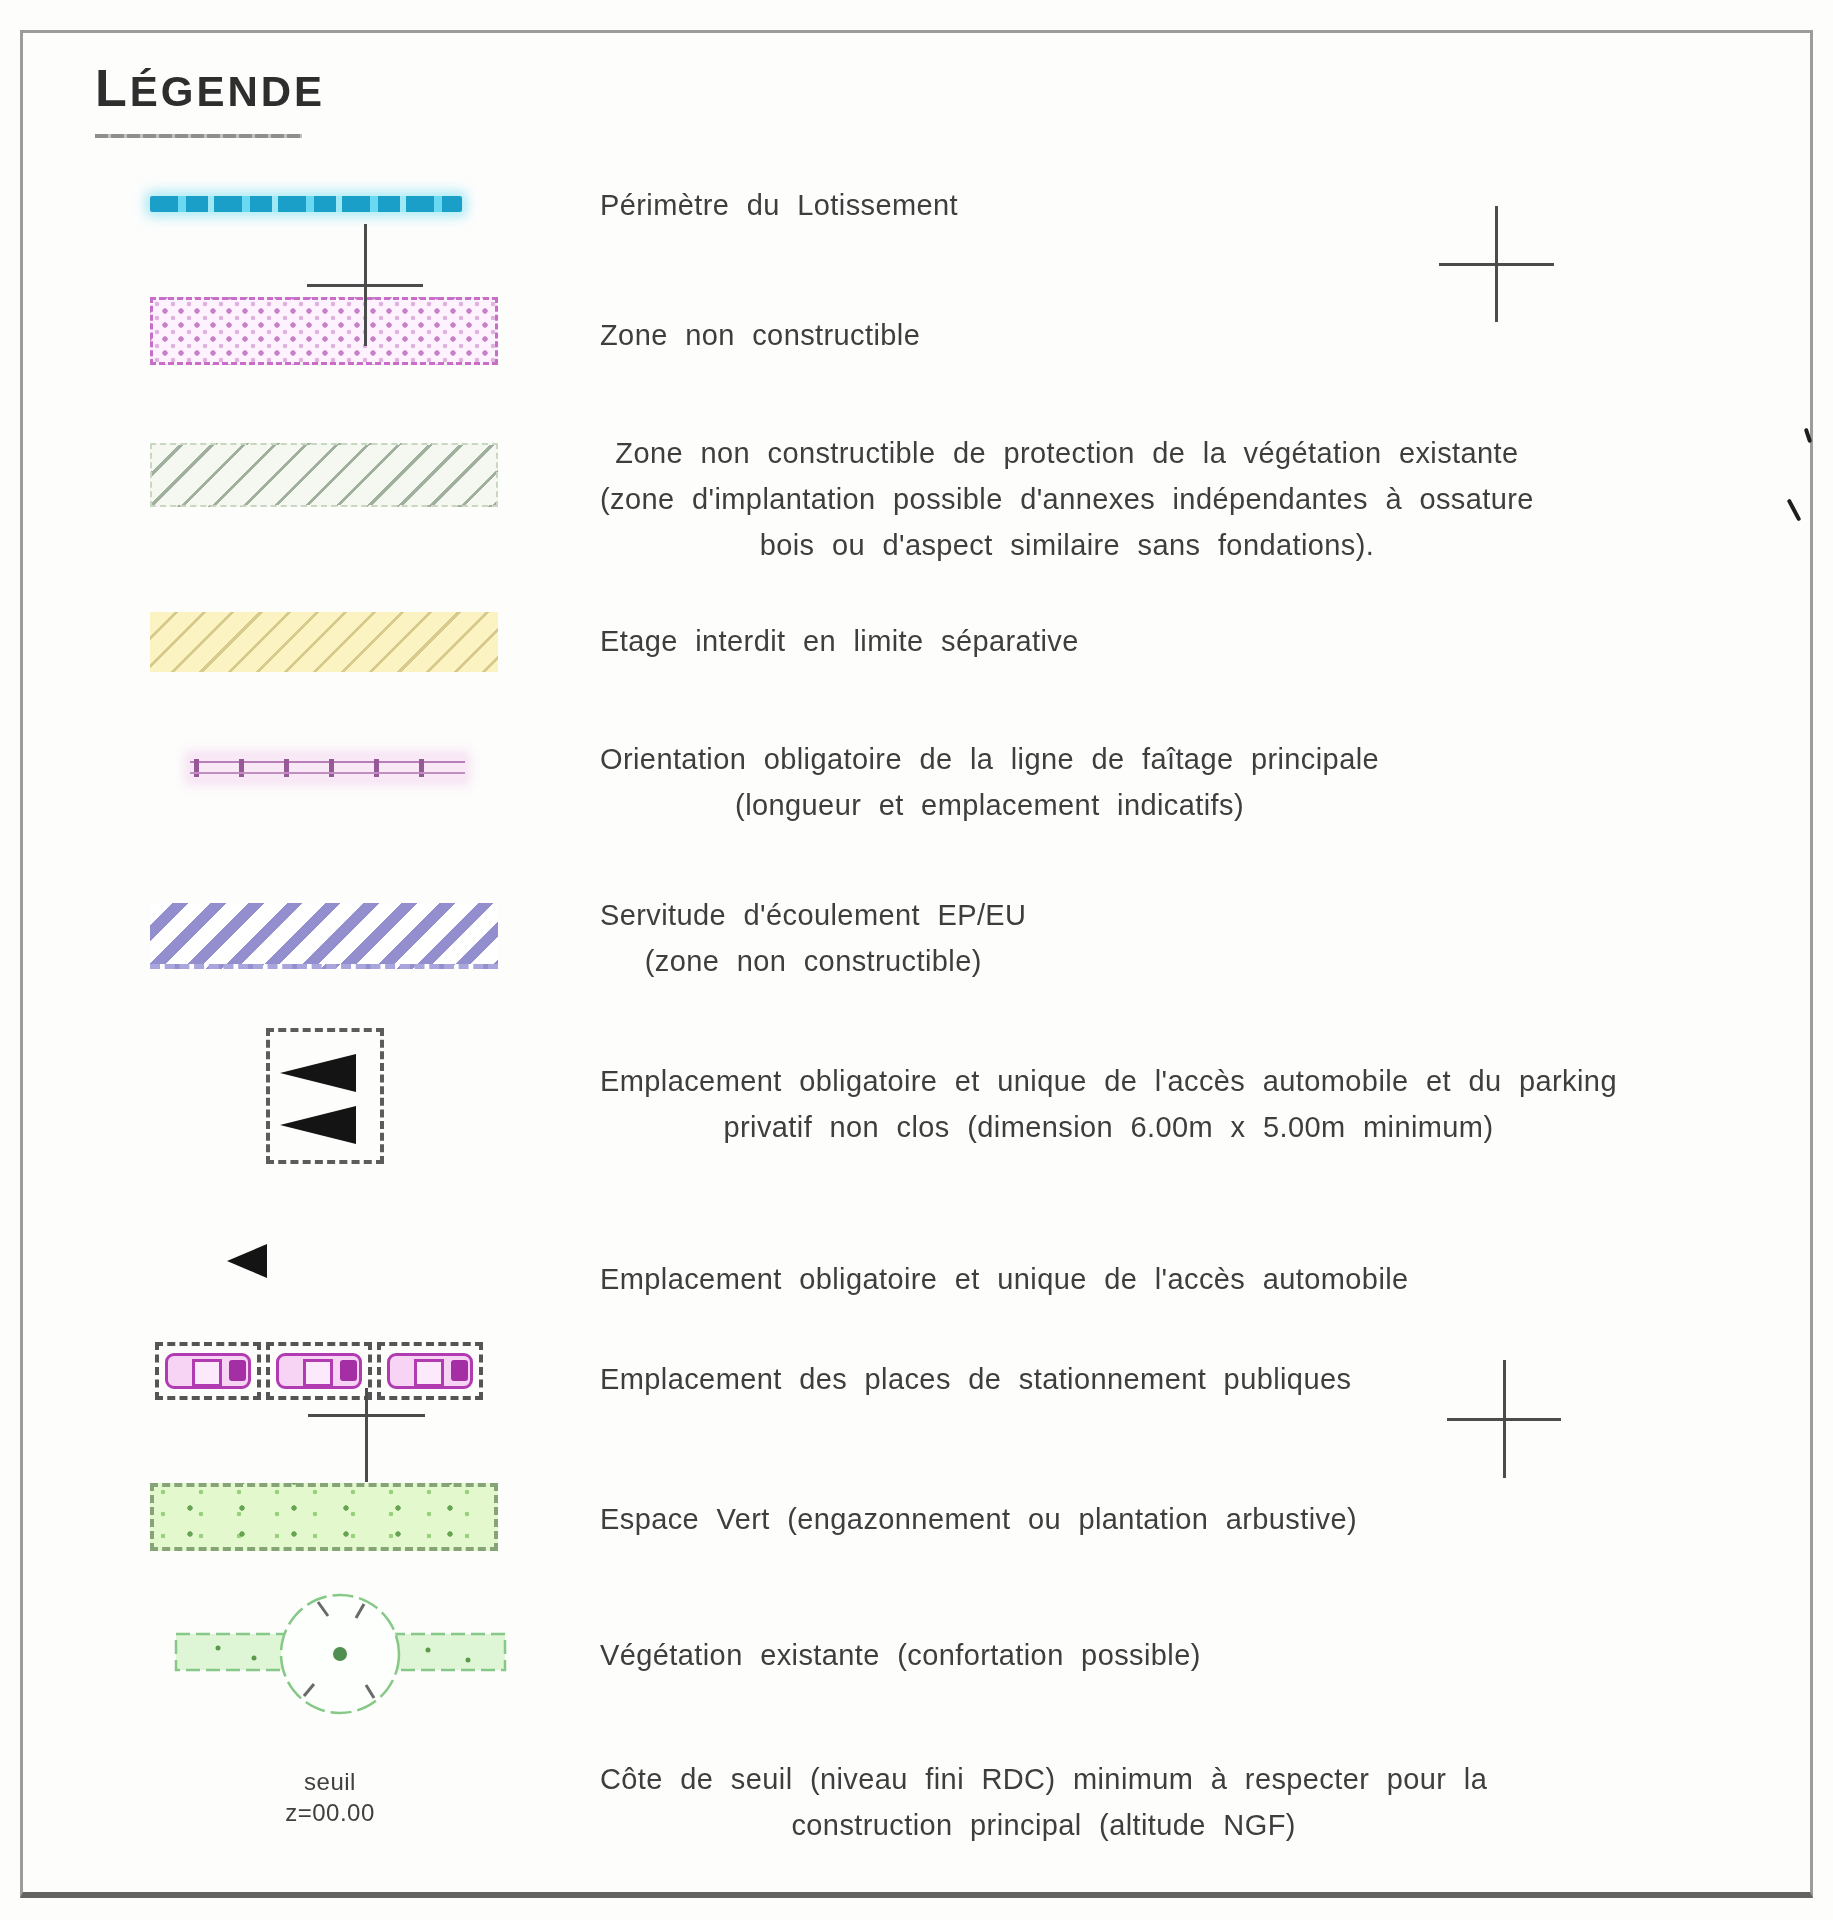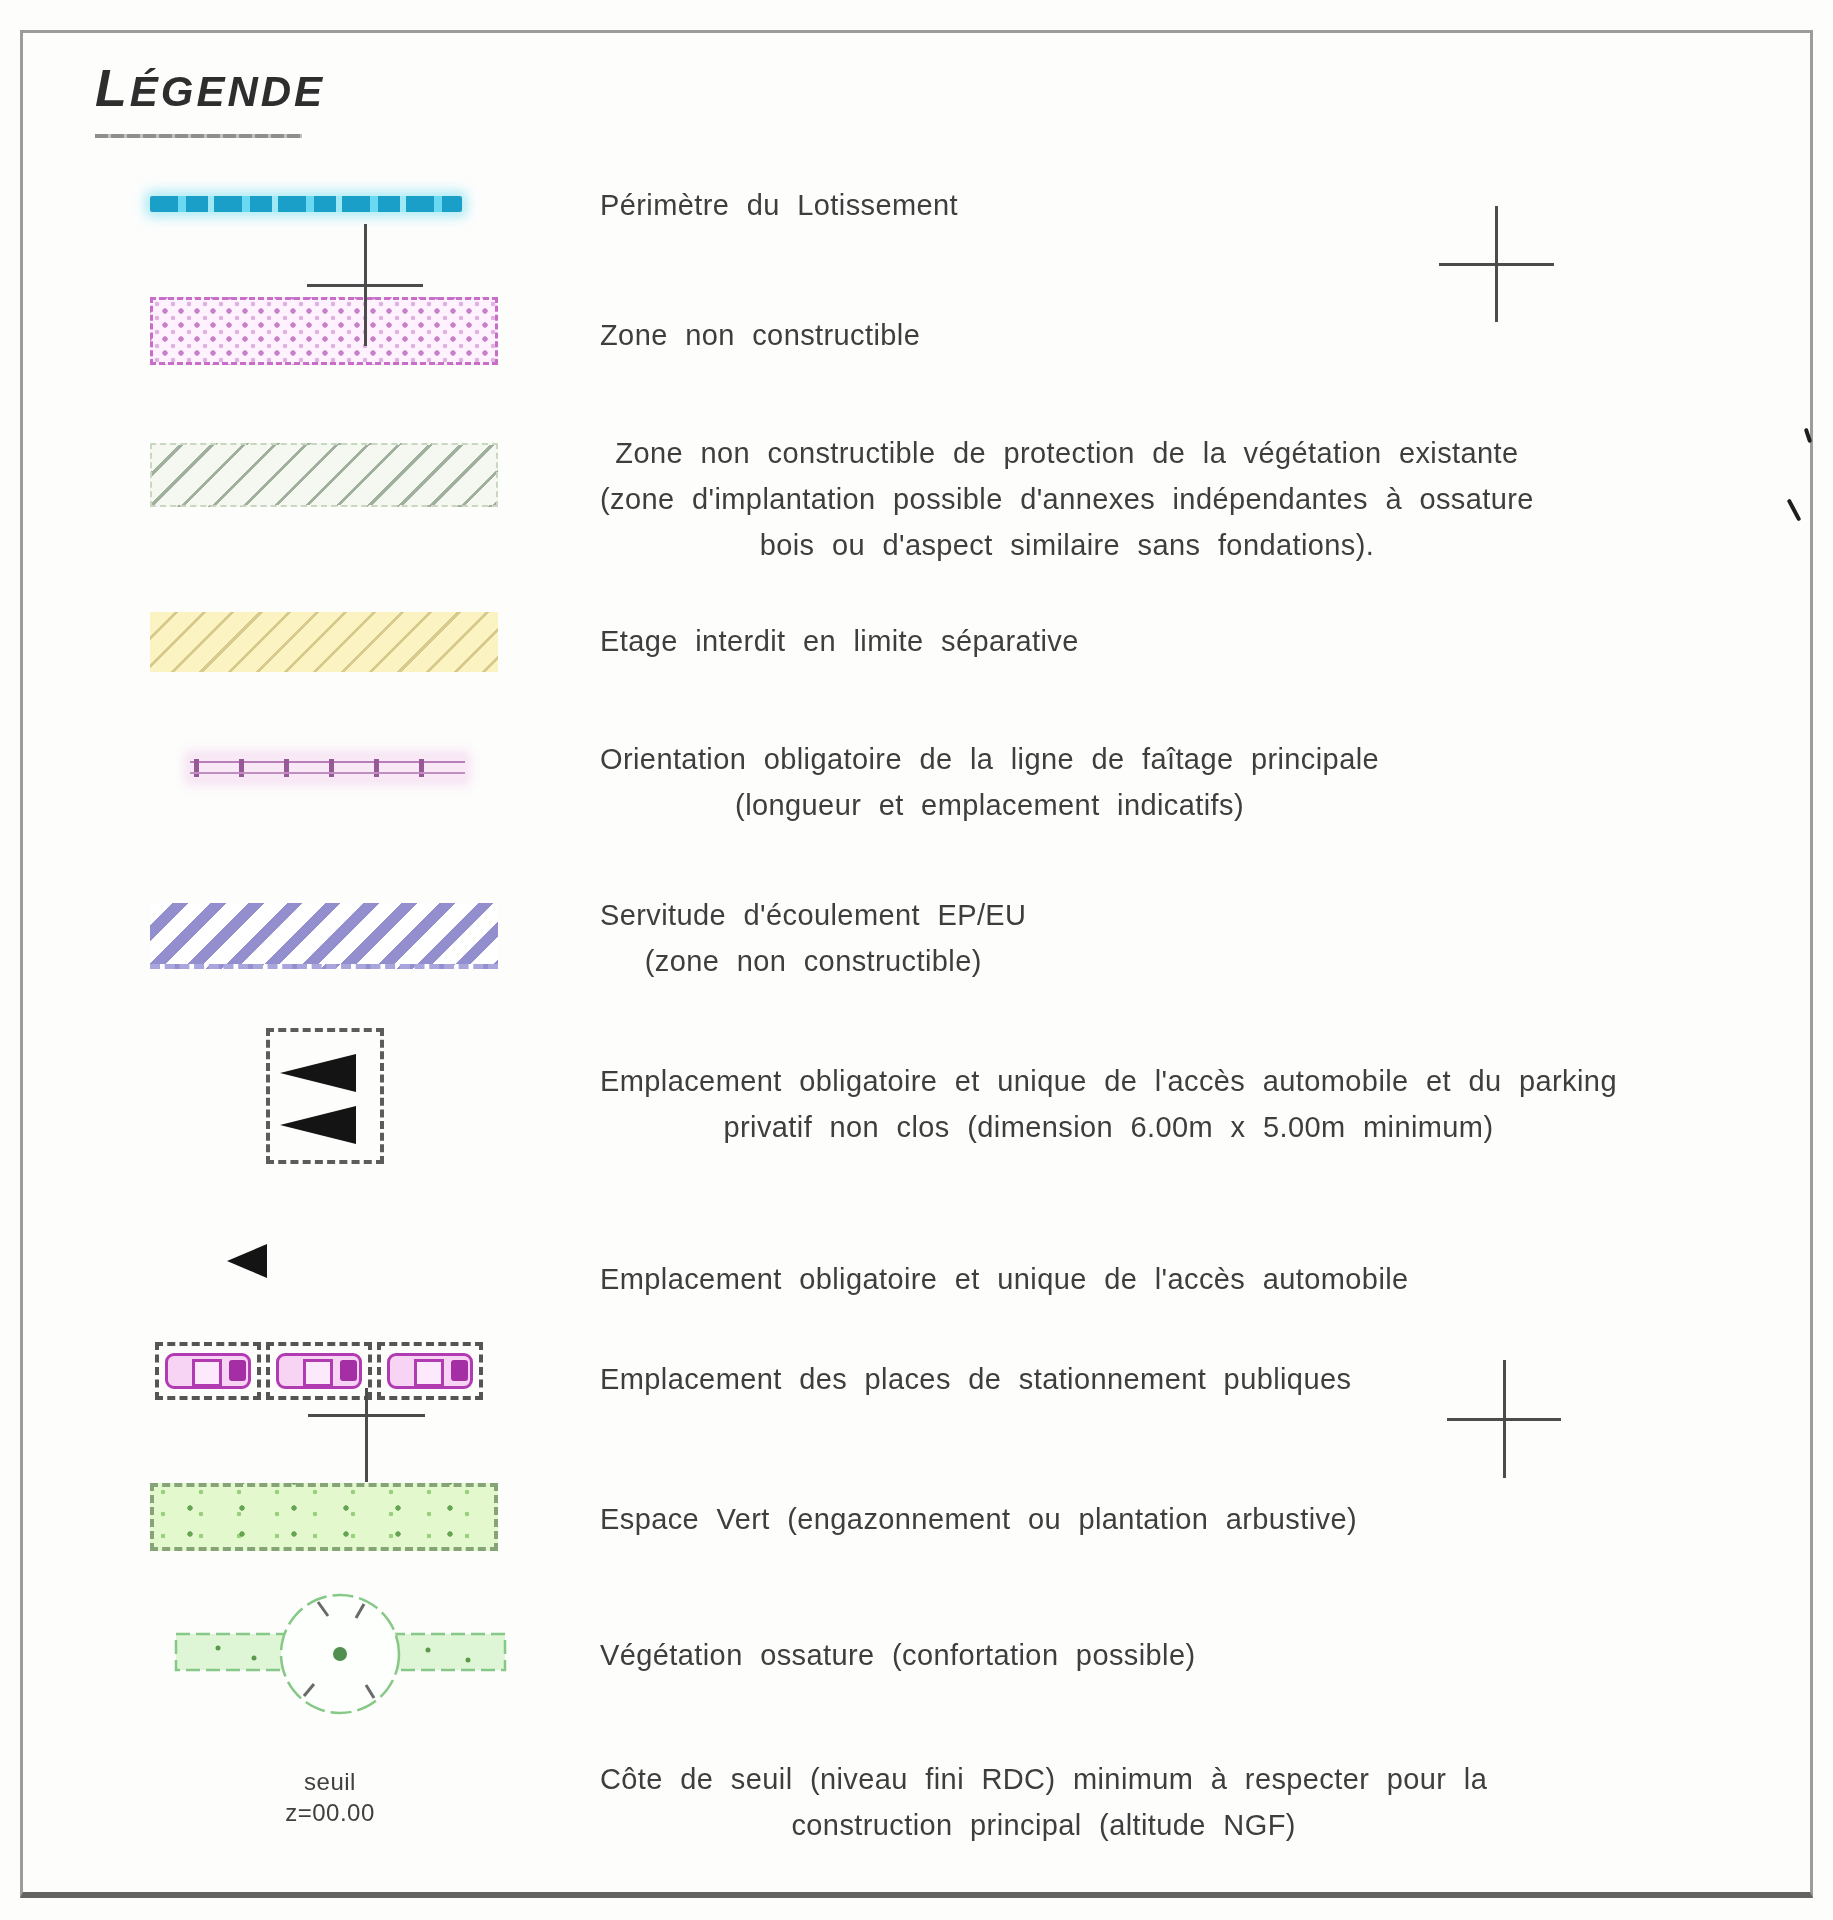--- a/index.html
+++ b/index.html
@@ -9,21 +9,21 @@
     font-family:"Liberation Sans", sans-serif;
     overflow:hidden;
   }
   .frame{
     position:absolute;left:20px;top:30px;width:1793px;height:1868px;
     border:3px solid #9c9c9c;border-bottom:6px solid #636363;
     box-sizing:border-box;background:transparent;
   }
   .title{
     position:absolute;left:95px;top:58px;margin:0;
-    font-size:42px;font-weight:bold;color:#2e2e2e;letter-spacing:3px;font-style:italic;
+    font-size:42px;font-weight:bold;color:#2e2e2e;letter-spacing:3px;
   }
   .title::first-letter{font-size:52px;}
   .title-underline{
     position:absolute;left:95px;top:134px;width:207px;height:4px;
     background:repeating-linear-gradient(90deg,#8f8f8f 0 13px,#c2c2c2 13px 16px);
   }
 
   
   .lbl{
     position:absolute;left:600px;
@@ -209,21 +209,21 @@
 <div class="lbl lbl-3">Etage interdit en limite séparative</div>
 <div class="lbl lbl-4">Orientation obligatoire de la ligne de faîtage principale
 (longueur et emplacement indicatifs)</div>
 <div class="lbl lbl-5">Servitude d'écoulement EP/EU
 (zone non constructible)</div>
 <div class="lbl lbl-6">Emplacement obligatoire et unique de l'accès automobile et du parking
 privatif non clos (dimension 6.00m x 5.00m minimum)</div>
 <div class="lbl lbl-7">Emplacement obligatoire et unique de l'accès automobile</div>
 <div class="lbl lbl-8">Emplacement des places de stationnement publiques</div>
 <div class="lbl lbl-9">Espace Vert (engazonnement ou plantation arbustive)</div>
-<div class="lbl lbl-10">Végétation ossature (confortation possible)</div>
+<div class="lbl lbl-10">Végétation existante (confortation possible)</div>
 <div class="lbl lbl-11">Côte de seuil (niveau fini RDC) minimum à respecter pour la
 construction principal (altitude NGF)</div>
 
 <div class="cross cross-1"></div>
 <div class="cross cross-2"></div>
 <div class="cross cross-3"></div>
 <div class="cross cross-4"></div>
 
 <div class="edge-mark edge-mark-1"></div>
 <div class="edge-mark edge-mark-2"></div>

